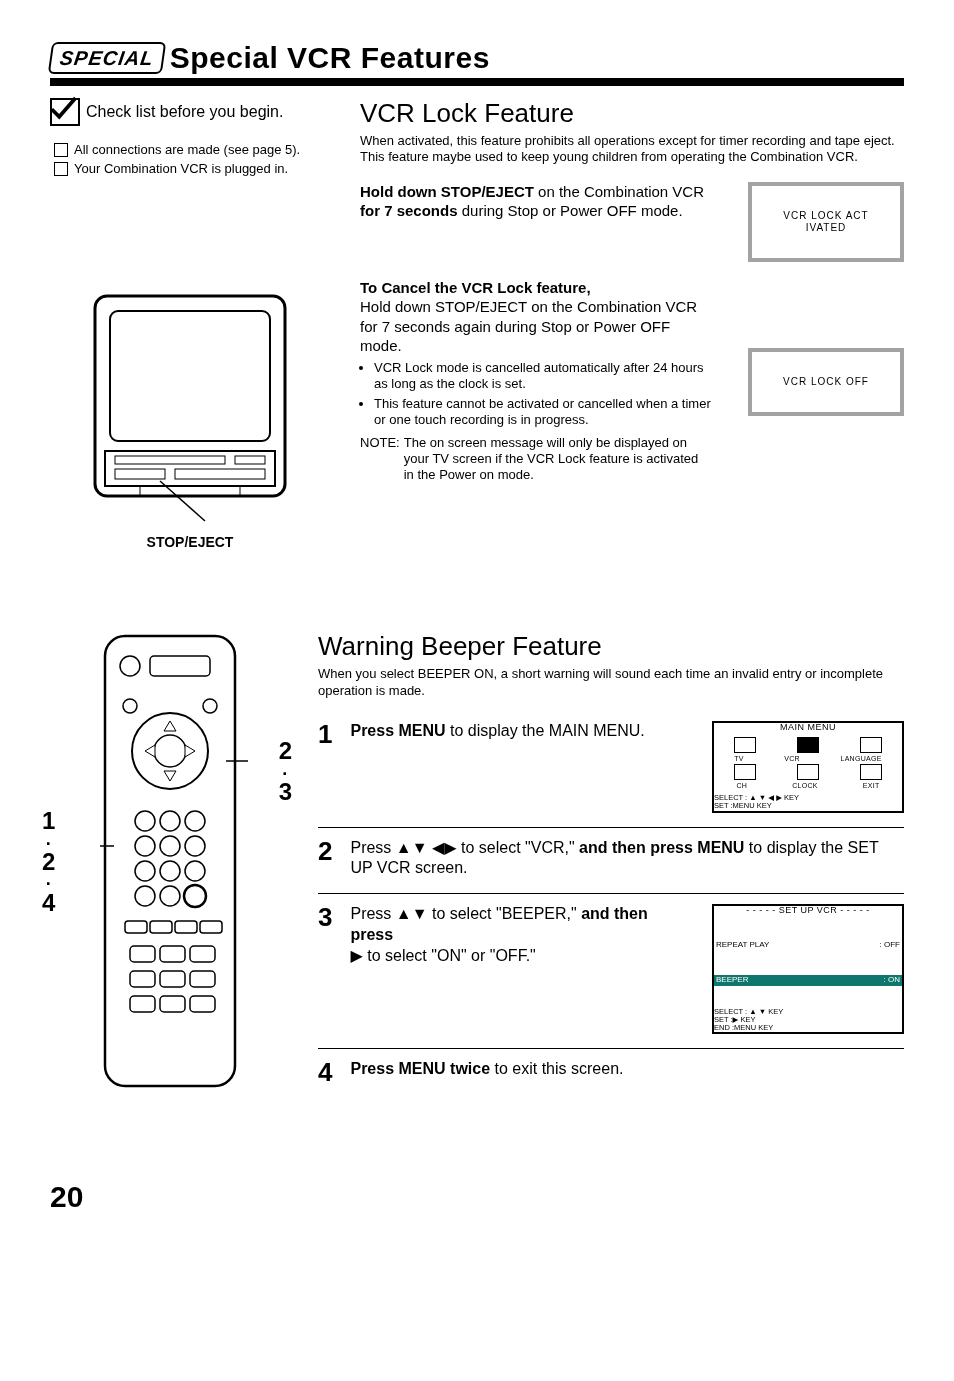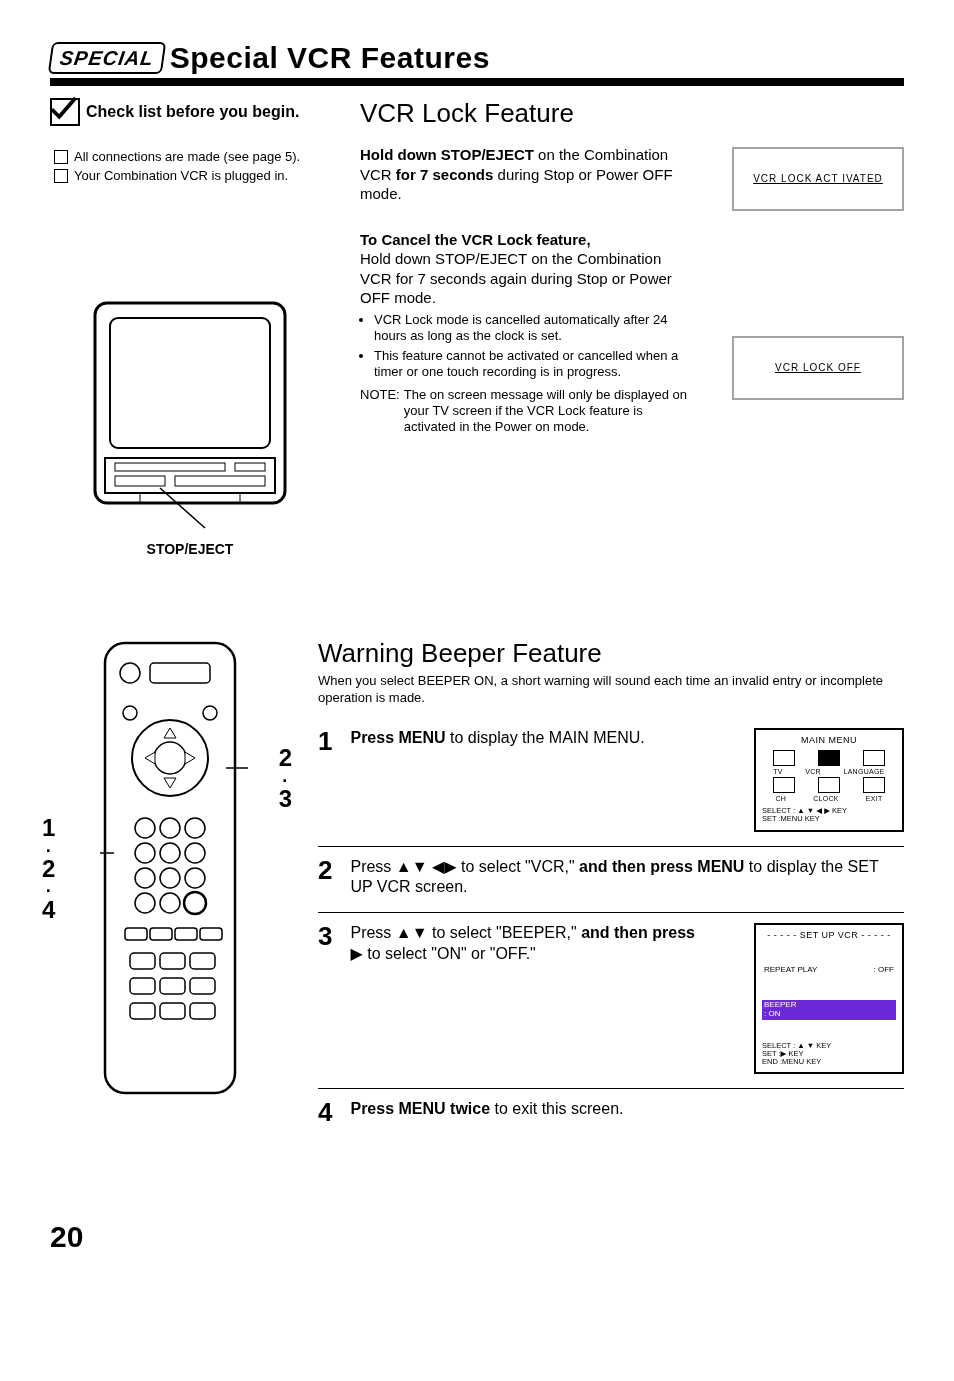--- a/index.html
+++ b/index.html
@@ -30,55 +30,55 @@
     letter-spacing: 1px;
   }
   .page-title {
     font-size: 30px;
     font-weight: bold;
     letter-spacing: 0.5px;
   }
   .columns { display:flex; gap: 30px; }
   .left-col { width: 280px; flex-shrink:0; }
   .right-col { flex: 1; }
-  .checklist-header { display:flex;align-items:center;font-weight:bold;font-size:16px;margin-bottom:23px; }
+  .checklist-header { display:flex;align-items:center;font-weight:normal;font-size:16px;margin-bottom:16px; }
   .check-icon { width:26px;height:24px;border:2px solid #000;margin-right:6px;display:flex;align-items:center;justify-content:center; }
   .check-icon svg { width:30px;height:30px;margin-left:-4px;margin-top:-8px; }
   .checklist-item { display:flex;align-items:flex-start;font-size:13px;margin:3px 4px; }
   .checkbox { width:12px;height:12px;border:1.5px solid #000;margin-right:6px;margin-top:1px;flex-shrink:0; }
   .section-title { font-size:26px;font-weight:normal;margin:0 0 4px 0; }
   .section-intro { font-size:13px;margin-bottom:12px;line-height:1.25; }
   .instruction { font-size:15px;margin-bottom:10px;line-height:1.3; }
-  .display-box { border:2px solid #a3a3a3;padding:24px 12px;font-size:10px;letter-spacing:1px;text-align:center;width:172px;box-sizing:border-box;text-decoration:underline; }
-  .row { display:flex;gap:36px;align-items:center;margin-bottom:16px;margin-top:16px; }
+  .display-box { border:4px solid #a3a3a3;padding:24px 12px;font-size:10px;letter-spacing:1px;text-align:center;width:156px;box-sizing:border-box; }
+  .row { display:flex;gap:36px;align-items:flex-start;margin-bottom:16px;margin-top:16px; }
   .bullet-list { padding-left:14px;margin:4px 0; }
   .bullet-list li { font-size:13px;margin:4px 0;line-height:1.25; }
   .note { display:flex;font-size:13px;line-height:1.25;margin-top:6px; }
   .note-label { margin-right:4px; }
   .tv-diagram { margin-top:110px; text-align:center; }
   .tv-svg { width:210px;height:auto; }
   .tv-label { font-weight:bold;font-size:14px;margin-top:4px; }
   .section2 { margin-top:80px; display:flex; gap:28px; }
   .remote-area { width:240px; position:relative;flex-shrink:0; }
   .remote-svg { width:160px;height:auto;display:block;margin:0 auto; }
   .callout { position:absolute;font-size:24px;font-weight:bold;line-height:0.85; }
   .callout .dot { font-size:18px;line-height:0.5; }
   .step-row { display:flex;gap:18px;align-items:flex-start;border-bottom:1px solid #000;padding:10px 0 14px 0; }
   .step-row.last { border-bottom:none; }
   .step-num { font-size:26px;font-weight:bold;line-height:1; }
   .step-text { font-size:16px;line-height:1.3;flex:1; }
-  .osd-box { border:2px solid #000;width:150px;box-sizing:border-box;padding:6px;font-size:9px;line-height:1.1; }
+  .osd-box { border:2px solid #000;width:192px;box-sizing:border-box;font-size:9px;line-height:1.1; }
   .osd-title { text-align:center;font-size:9px;letter-spacing:0.5px;margin-bottom:4px; }
   .osd-icons { display:flex;justify-content:space-around;margin:2px 0; }
   .osd-icon { border:1px solid #000;width:20px;height:14px; }
   .osd-icon.hl { background:#000; }
   .osd-labels { display:flex;justify-content:space-around;font-size:7px;letter-spacing:0.3px; }
   .osd-footer { font-size:7.5px;margin-top:4px;line-height:1.1; }
   .osd-line { display:flex;justify-content:space-between;font-size:8px;padding:1px 2px;margin-top:24px; }
-  .osd-line.hl { background:#6d28d9;color:#fff;flex-direction:column; }
+  .osd-line.hl { background:#0f766e;color:#fff; }
   .page-num { font-size:30px;font-weight:bold;margin-top:80px; }
   .arrows { font-family: Arial, sans-serif; }
 </style>
 </head>
 <body>
 
 <div class="header">
   <div class="special-badge">SPECIAL</div>
   <div class="page-title">Special VCR Features</div>
 </div>
@@ -114,20 +114,21 @@
         <line x1="55" y1="200" x2="55" y2="210" stroke="#000" stroke-width="1"></line>
         <line x1="155" y1="200" x2="155" y2="210" stroke="#000" stroke-width="1"></line>
         <line x1="75" y1="195" x2="120" y2="235" stroke="#000" stroke-width="1.5"></line>
       </svg>
       <div class="tv-label">STOP/EJECT</div>
     </div>
   </div>
 
   <div class="right-col">
     <h2 class="section-title">VCR Lock Feature</h2>
+    <div class="section-intro">When activated, this feature prohibits all operations except for timer recording and tape eject. This feature maybe used to keep young children from operating the Combination VCR.</div>
 
     <div class="row">
       <div class="instruction" style="flex:1;">
         <b>Hold down STOP/EJECT</b><span> on the Combination VCR </span><b>for 7 seconds</b><span> during Stop or Power OFF mode.</span>
       </div>
       <div class="display-box">VCR  LOCK  ACT IVATED</div>
     </div>
 
     <div class="row">
       <div style="flex:1;">

